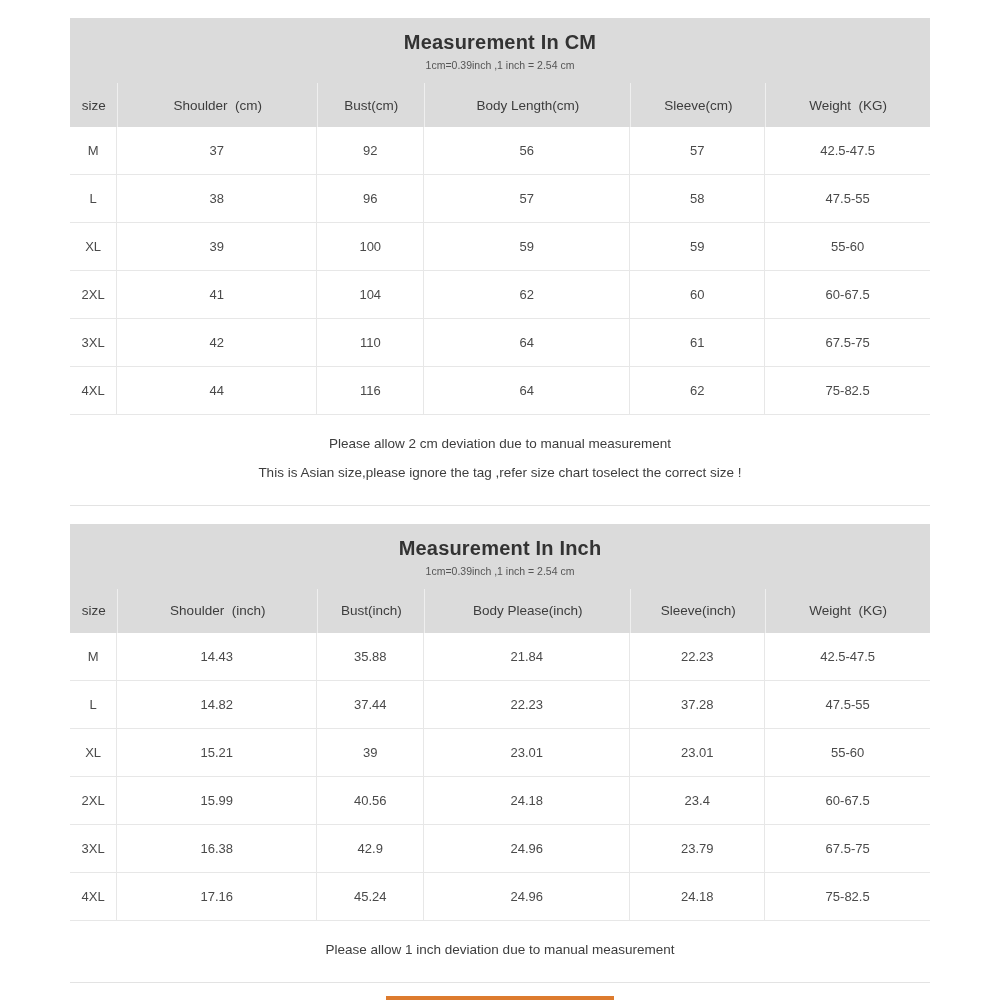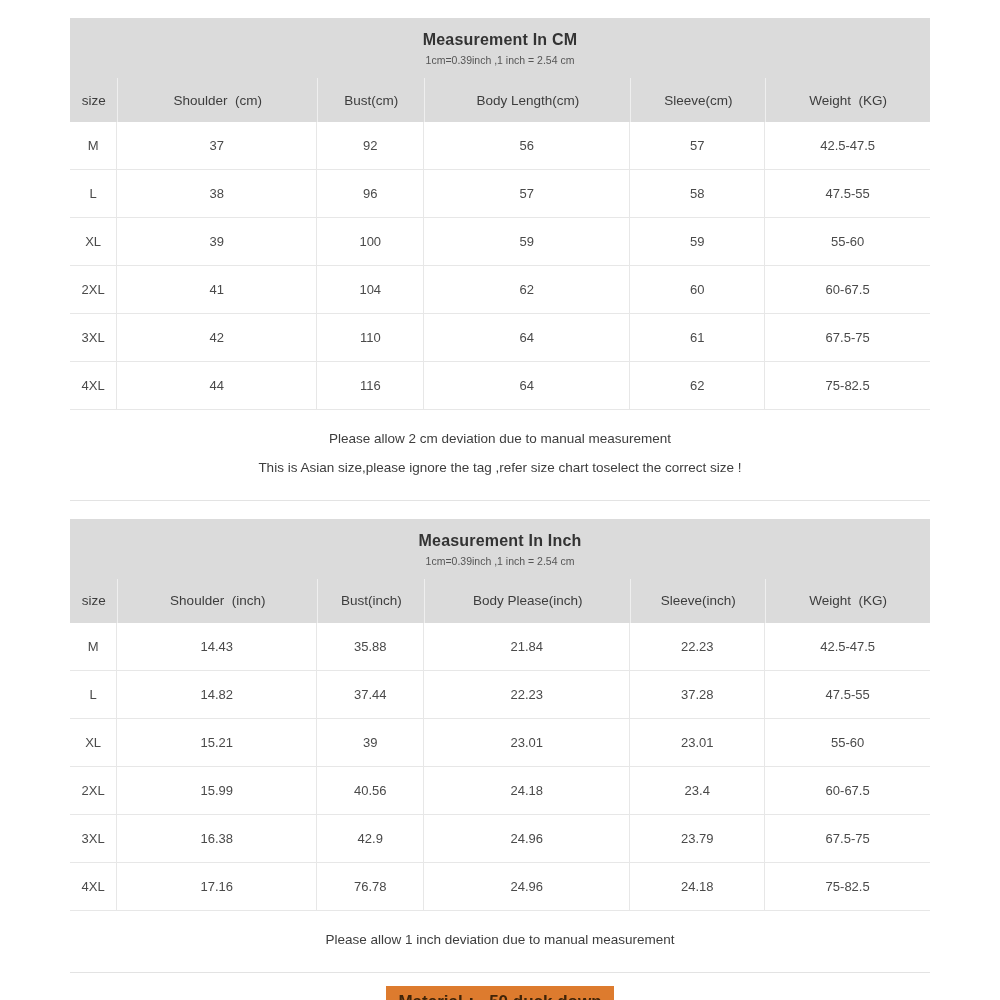--- a/index.html
+++ b/index.html
@@ -19,21 +19,21 @@
   }
   .page{padding:18px 70px 0 70px;}
   .measure-section{width:100%;}
   .title-block{
     background:var(--header_bg);
     text-align:center;
     padding:13px 0 12px 0;
   }
   .title-block h2{
     margin:0 0 5px 0;
-    font-size:16px;
+    font-size:20px;
     font-weight:bold;
     color:var(--heading_text);
     letter-spacing:.2px;
     text-align:center;
   }
   .title-block .subtitle{
     font-size:10.5px;
     color:#555555;
   }
   table.size-table{
@@ -243,21 +243,21 @@
             <td>3XL</td>
             <td>16.38</td>
             <td>42.9</td>
             <td>24.96</td>
             <td>23.79</td>
             <td>67.5-75</td>
           </tr>
           <tr>
             <td>4XL</td>
             <td>17.16</td>
-            <td>76.78</td>
+            <td>45.24</td>
             <td>24.96</td>
             <td>24.18</td>
             <td>75-82.5</td>
           </tr>
         </tbody>
     </table>
     <div class="notes">
       <p>Please allow 1 inch deviation due to manual measurement</p>
     </div>
   </section>

